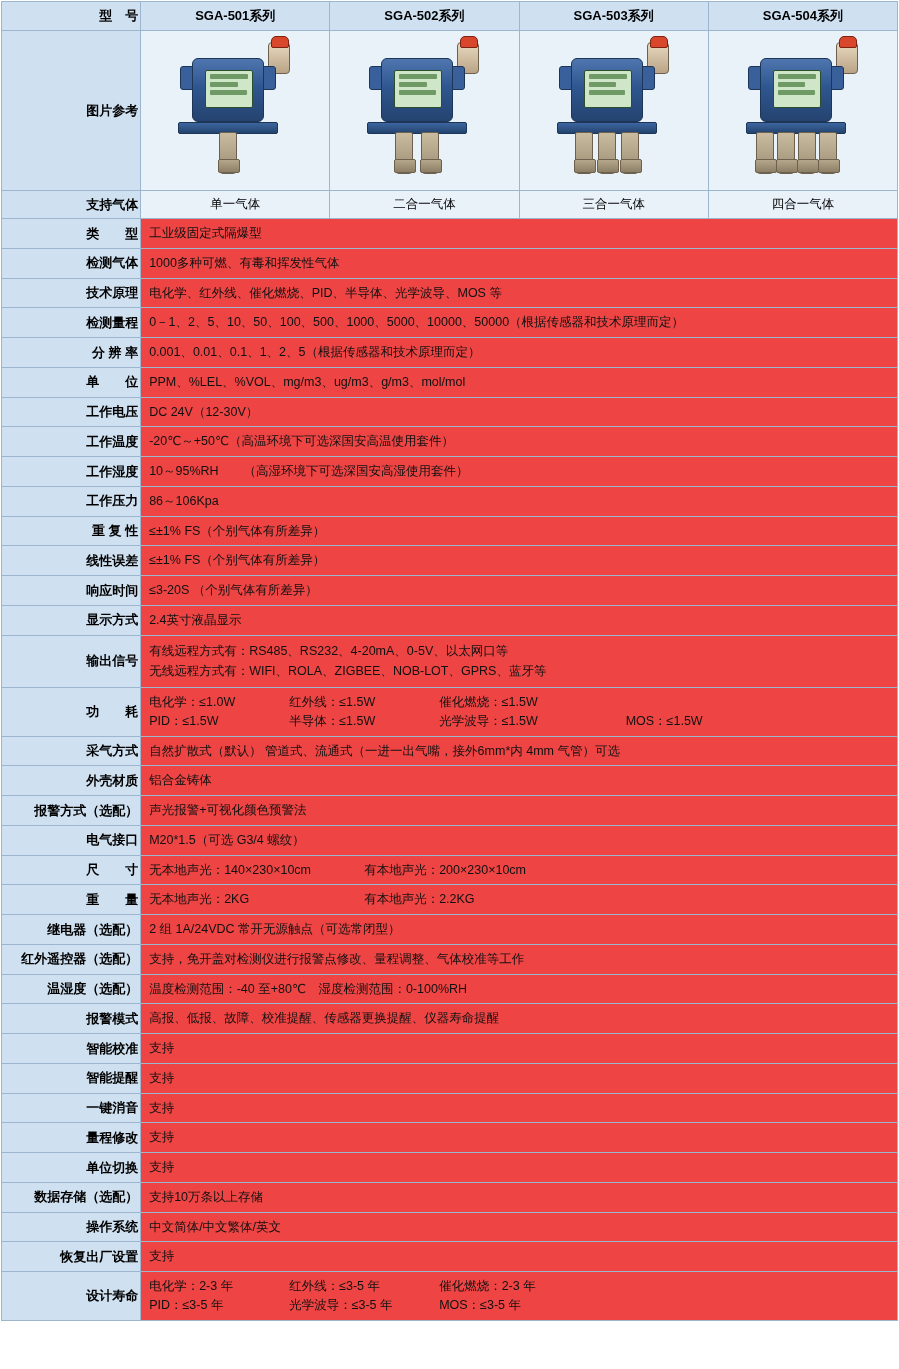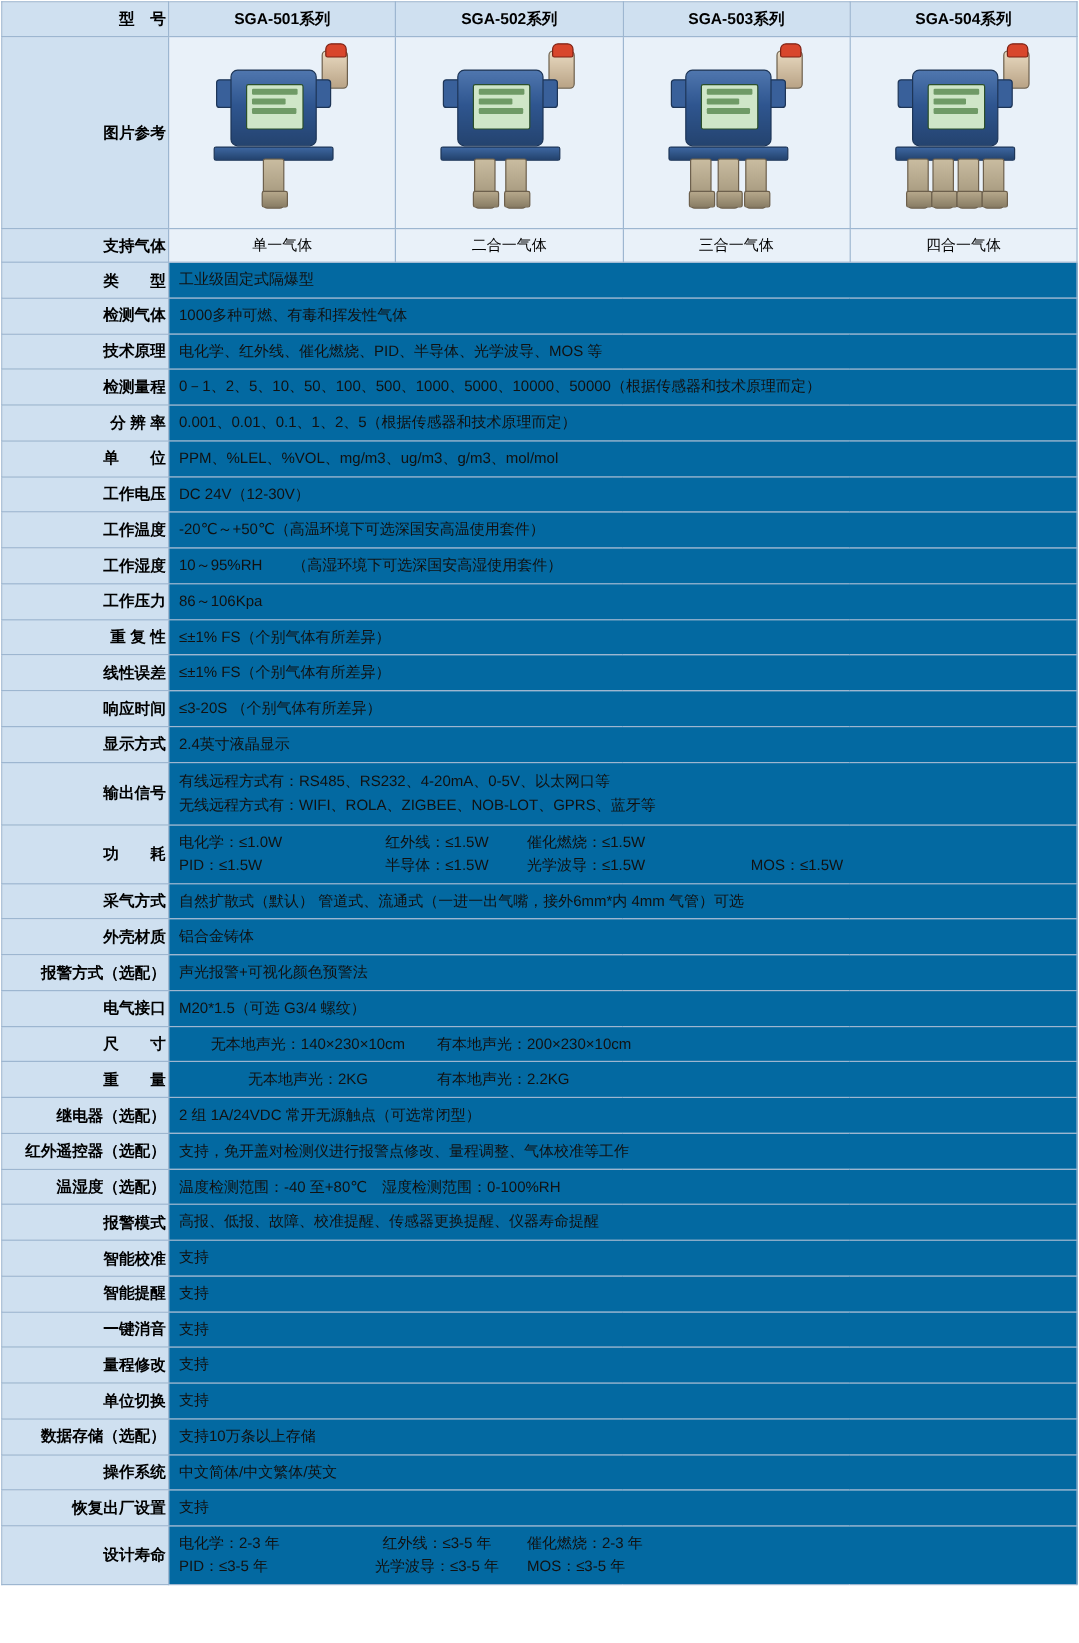--- a/index.html
+++ b/index.html
@@ -11,21 +11,21 @@
     background:#cfe0f0;
     width:110px;
     text-align:right;
     font-weight:bold;
     font-size:13px;
     color:#000;
     padding:4px 2px;
     line-height:1.35;
   }
   td.val{
-    background:#0369a1;
+    background:#ef4444;
     font-size:12.5px;
     color:#111;
     padding:5px 8px;
     line-height:1.5;
   }
   td.hdr{
     background:#cfe0f0;
     text-align:center;
     font-weight:bold;
     font-size:13px;
@@ -40,24 +40,24 @@
   td.gas{
     background:#e9f1f9;
     text-align:center;
     font-size:12.5px;
     padding:5px 2px;
   }
   .linerow{display:block;padding:1px 0;}
   .pwrline{display:flex;}
   .pwrline span{display:inline-block;}
   .pw1{width:140px;}
-  .pw2{width:150px;text-align:center;}
+  .pw2{width:150px;}
   .pw3{width:150px;}
   .pw4{width:150px;text-align:center;}
-  .two{display:flex;text-align:center;}
+  .two{display:flex;}
   .two .a{width:215px;}
   
   .device{position:relative;width:150px;height:150px;margin:0 auto;}
   .dev-body{position:absolute;left:32px;top:22px;width:70px;height:62px;background:linear-gradient(180deg,#4f76ae 0%,#2f5690 45%,#24436f 100%);border:1px solid #1d3557;border-radius:6px;}
   .dev-screen{position:absolute;left:12px;top:11px;width:46px;height:36px;background:#cfe6c8;border:1px solid #2b4f2a;border-radius:2px;overflow:hidden;}
   .dev-screen i{display:block;height:5px;margin:3px 4px;background:#6f9a66;border-radius:1px;}
   .dev-screen i.s2{width:60%;}
   .dev-screen i.s3{width:80%;}
   .dev-ear{position:absolute;top:30px;width:14px;height:22px;background:#39609a;border:1px solid #1d3557;border-radius:3px;}
   .dev-ear.l{left:20px;}

